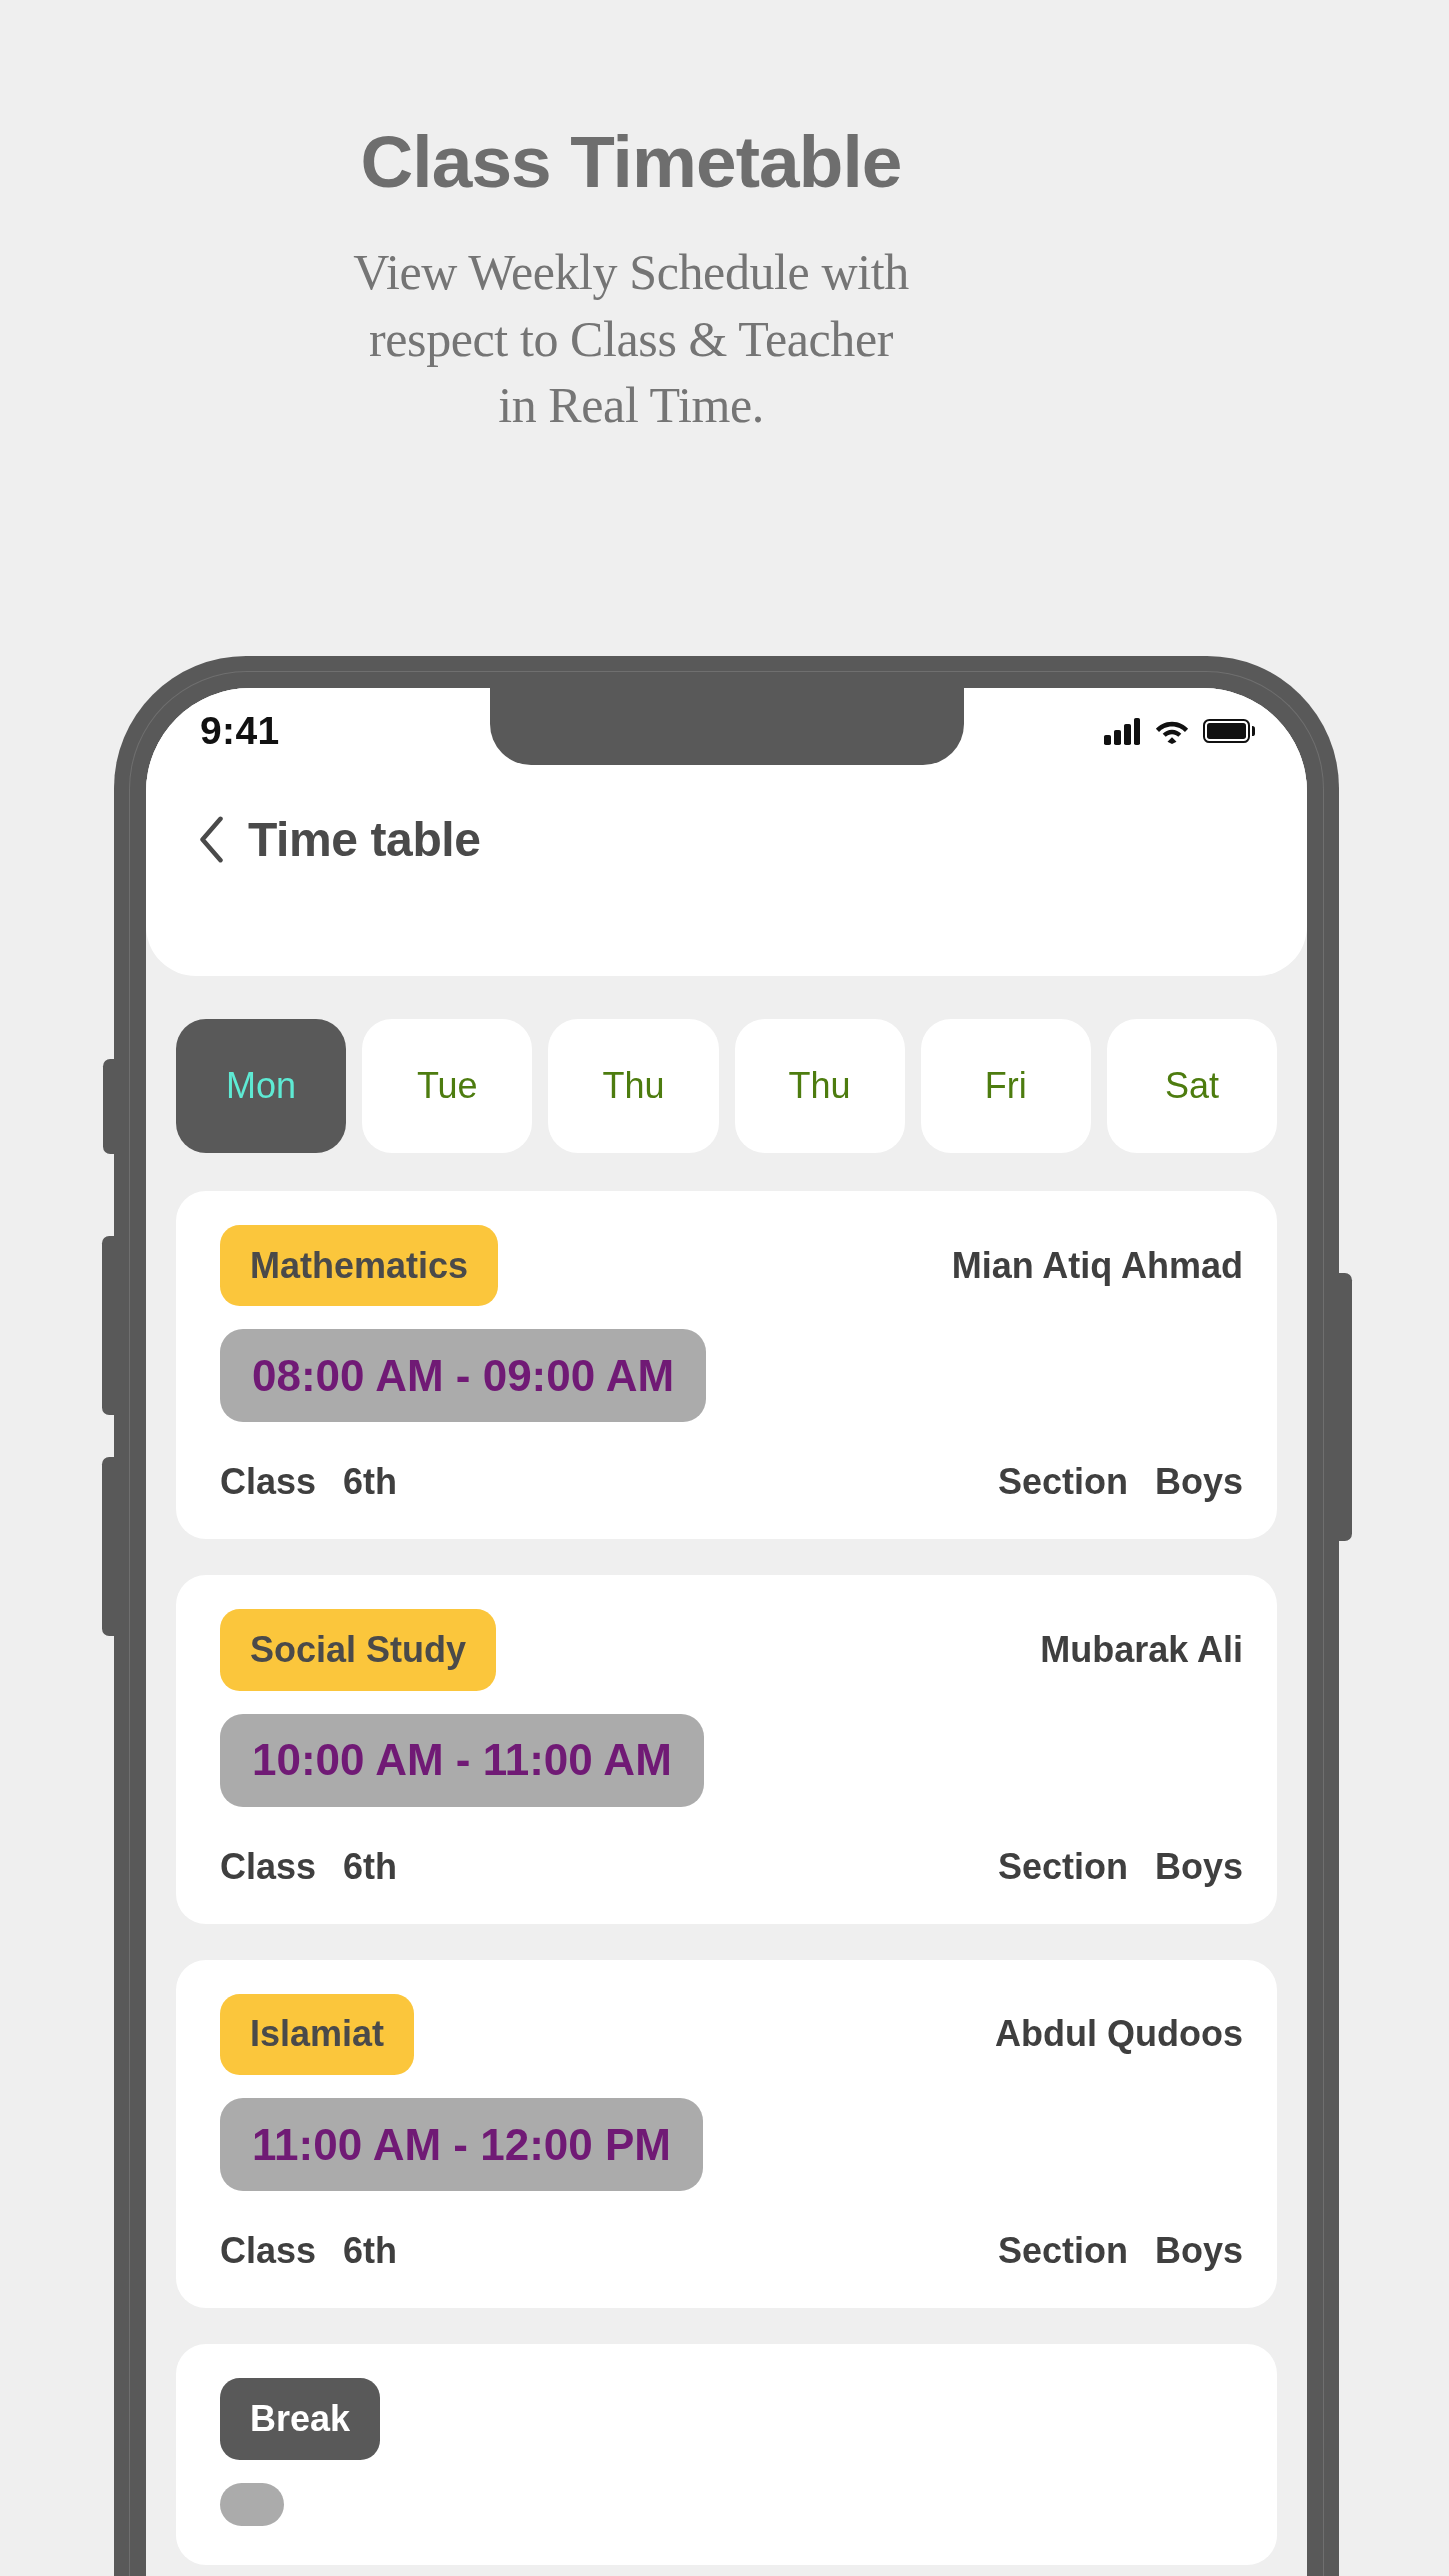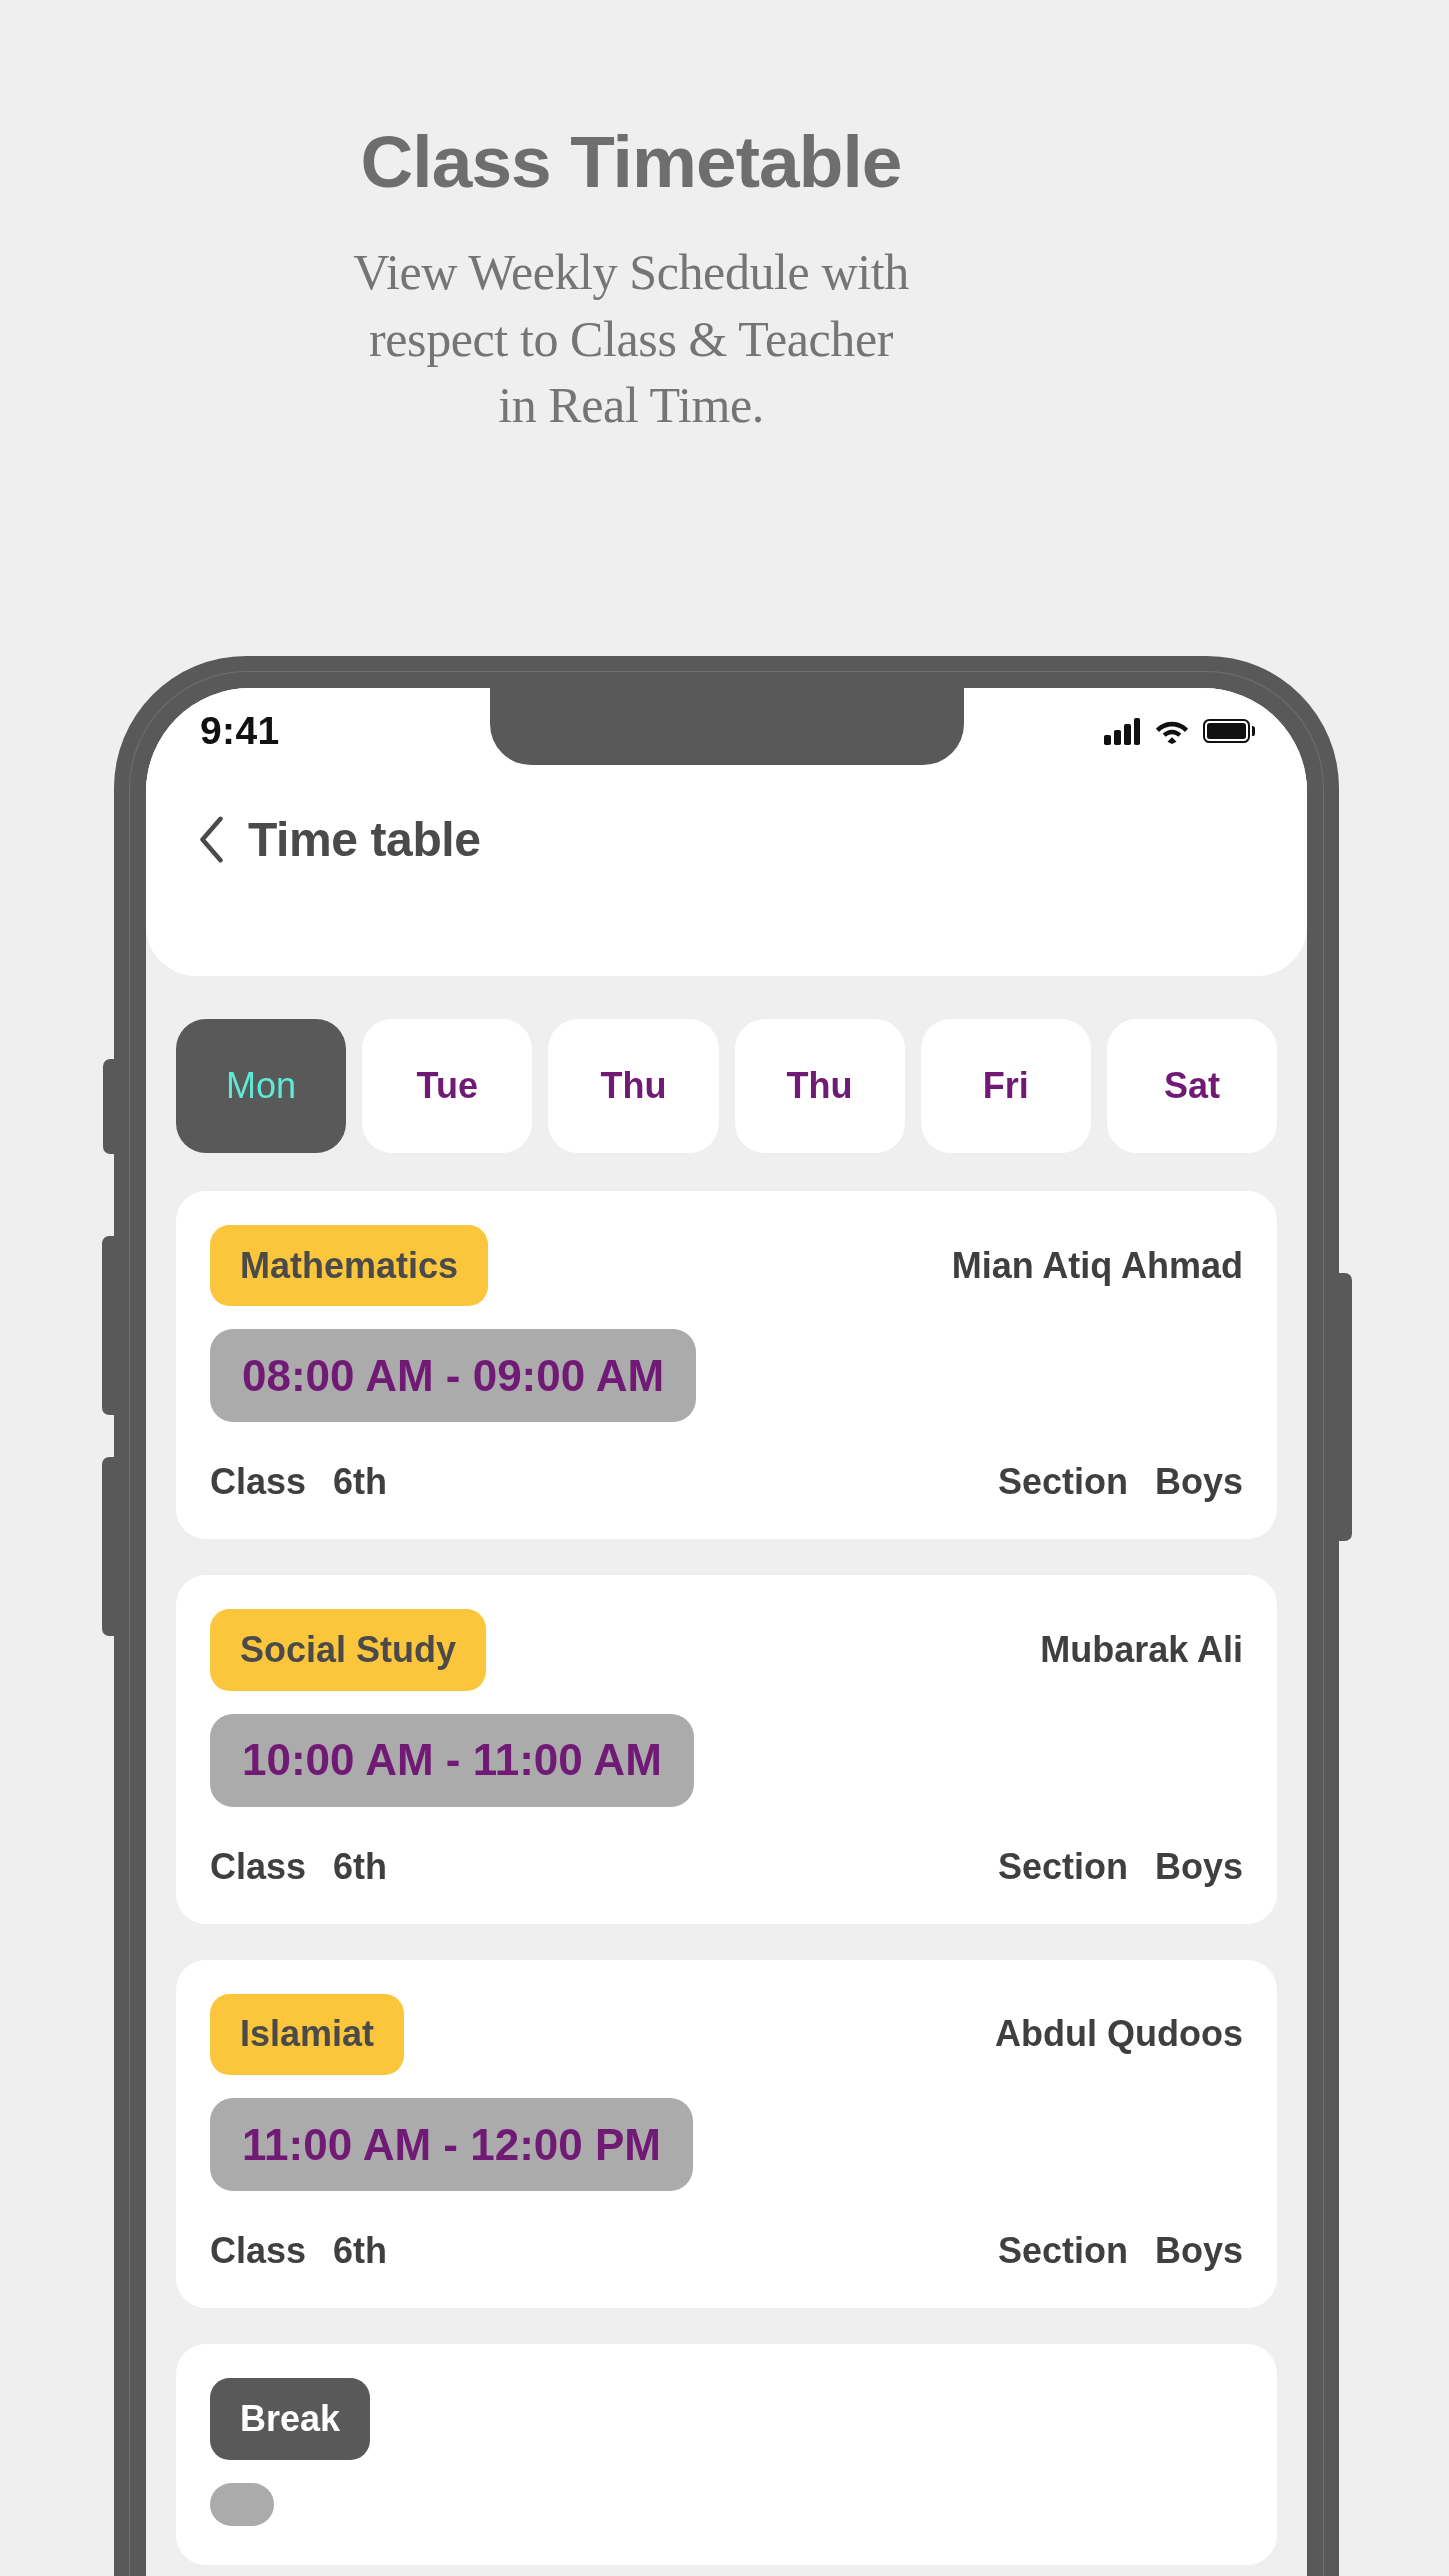--- a/index.html
+++ b/index.html
@@ -196,40 +196,40 @@
   }
   .daytab {
     flex: 1 1 0;
     height: 134px;
     background: #FFFFFF;
     border-radius: 30px;
     display: flex;
     align-items: center;
     justify-content: center;
     font-size: 36px;
-    font-weight: 700;
-    color: #701a75;
+    font-weight: 400;
+    color: #4d7c0f;
   }
   .daytab.active {
     background: #595959;
     color: #5eead4;
     font-weight: 400;
   }
 
   
   .cards {
     padding: 38px 30px 0 30px;
     display: flex;
     flex-direction: column;
     gap: 36px;
   }
   .card {
     background: #FFFFFF;
     border-radius: 30px;
-    padding: 34px 34px 36px 34px;
+    padding: 34px 34px 36px 44px;
     box-sizing: border-box;
   }
   .card-row-top {
     display: flex;
     align-items: center;
     justify-content: space-between;
     gap: 21.5px;
   }
   .pill-subject {
     background: #FBC63C;

